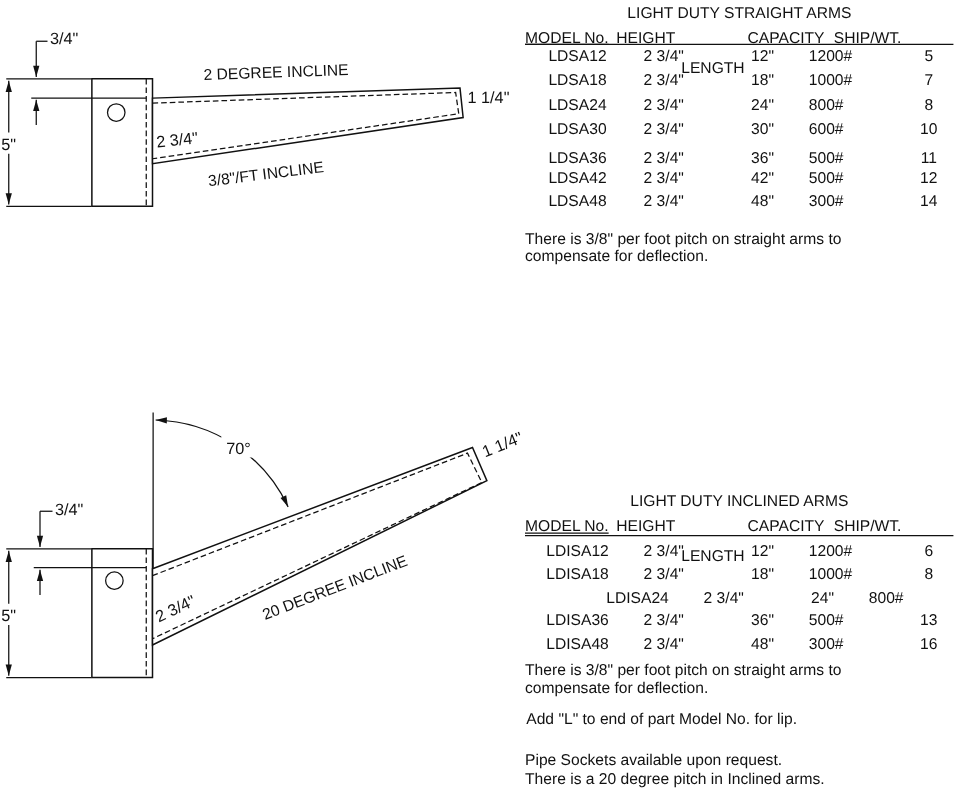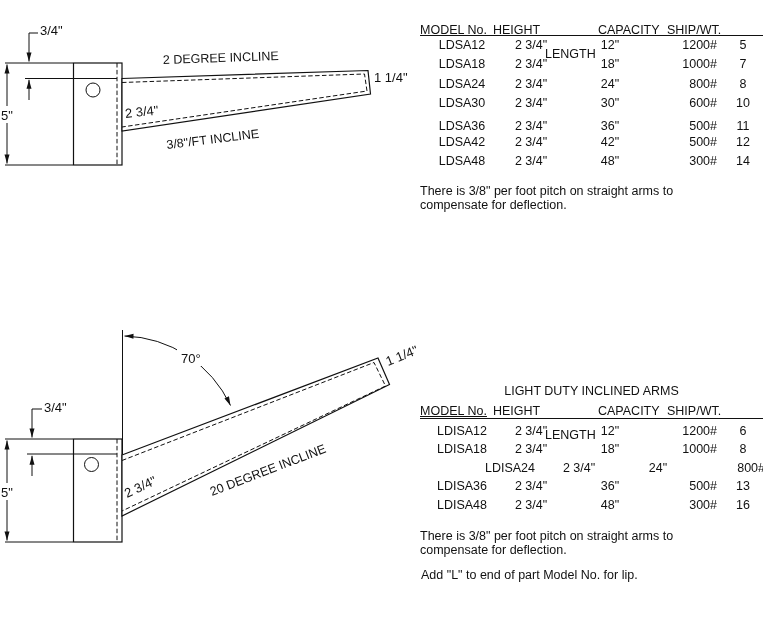--- a/index.html
+++ b/index.html
@@ -15,21 +15,21 @@
   .tbl{position:absolute;width:343px;font-size:12.5px;}
   .tbl-title{position:absolute;left:0;top:0;width:343px;text-align:center;white-space:nowrap;}
   .hd{position:absolute;white-space:nowrap;}
   .h-model{left:0;text-decoration:underline;} .h-height{left:73px;} .h-length{left:125px;margin-top:24px;} .h-capacity{left:178px;} .h-ship{left:247px;}
   .rule{position:absolute;left:0;width:343px;height:0;border-top:1.4px solid #111;}
   .row{position:absolute;left:0;width:343px;height:15px;}
   .cell{position:absolute;white-space:nowrap;}
   .c-model{left:2px;width:80px;text-align:center;}
   .c-height{left:81px;width:60px;text-align:center;}
   .c-length{left:160px;width:60px;text-align:center;}
-  .c-capacity{left:227px;width:70px;text-align:right;}
+  .c-capacity{left:227px;width:70px;text-align:left;}
   .c-ship{left:293px;width:60px;text-align:center;}
   .note{position:absolute;font-size:12.5px;line-height:14.5px;}
 </style>
 </head>
 <body>
 
 <div class="page">
 
   <svg width="763" height="633" viewBox="0 0 763 633">
     <defs>
@@ -89,20 +89,21 @@
       <rect x="177" y="349" width="32" height="17" fill="#fff"></rect>
       <text class="dnum" x="181" y="363">70°</text>
 
       <text class="dnum" x="127" y="498" transform="rotate(-25 127 498)">2 3/4"</text>
       <text class="dlab" x="212" y="496" transform="rotate(-21 212 496)">20 DEGREE INCLINE</text>
       <text class="dnum" x="388" y="366" transform="rotate(-22 388 366)">1 1/4"</text>
     </g>
   </svg>
 
   <div class="tbl" style="left:420px;top:3px;height:172px;">
+    <div class="tbl-title">LIGHT DUTY STRAIGHT ARMS</div>
     <div class="hd h-model" style="top:20px;">MODEL No.</div>
     <div class="hd h-height" style="top:20px;">HEIGHT</div>
     <div class="hd h-length" style="top:20px;">LENGTH</div>
     <div class="hd h-capacity" style="top:20px;">CAPACITY</div>
     <div class="hd h-ship" style="top:20px;">SHIP/WT.</div>
     <div class="rule" style="top:31.5px;"></div>
 
     <div class="row" style="top:35px;">
       <span class="cell c-model">LDSA12</span>
       <span class="cell c-height">2 3/4"</span>
@@ -149,21 +150,21 @@
       <span class="cell c-model">LDSA48</span>
       <span class="cell c-height">2 3/4"</span>
       <span class="cell c-length">48"</span>
       <span class="cell c-capacity">300#</span>
       <span class="cell c-ship">14</span>
     </div>
   </div>
 
   <div class="note" style="left:420px;top:183.5px;width:292px;">There is 3/8" per foot pitch on straight arms to compensate for deflection.</div>
 
-  <div class="tbl" style="left:420px;top:384px;height:132px;">
+  <div class="tbl" style="left:420px;top:394px;height:132px;">
     <div class="tbl-title">LIGHT DUTY INCLINED ARMS</div>
     <div class="hd h-model" style="top:20px;">MODEL No.</div>
     <div class="hd h-height" style="top:20px;">HEIGHT</div>
     <div class="hd h-length" style="top:20px;">LENGTH</div>
     <div class="hd h-capacity" style="top:20px;">CAPACITY</div>
     <div class="hd h-ship" style="top:20px;">SHIP/WT.</div>
     <div class="rule" style="top:33.5px;"></div>
 
     <div class="row" style="top:40px;">
       <span class="cell c-model">LDISA12</span>
@@ -197,14 +198,16 @@
       <span class="cell c-model">LDISA48</span>
       <span class="cell c-height">2 3/4"</span>
       <span class="cell c-length">48"</span>
       <span class="cell c-capacity">300#</span>
       <span class="cell c-ship">16</span>
     </div>
   </div>
 
   <div class="note" style="left:420px;top:528.5px;width:292px;">There is 3/8" per foot pitch on straight arms to compensate for deflection.</div>
   <div class="note" style="left:421px;top:568px;width:330px;">Add "L" to end of part Model No. for lip.</div>
+  <div class="note" style="left:420px;top:601px;width:330px;">Pipe Sockets available upon request.</div>
+  <div class="note" style="left:420px;top:615.5px;width:330px;">There is a 20 degree pitch in Inclined arms.</div>
 
 </div>
 
 </body></html>

